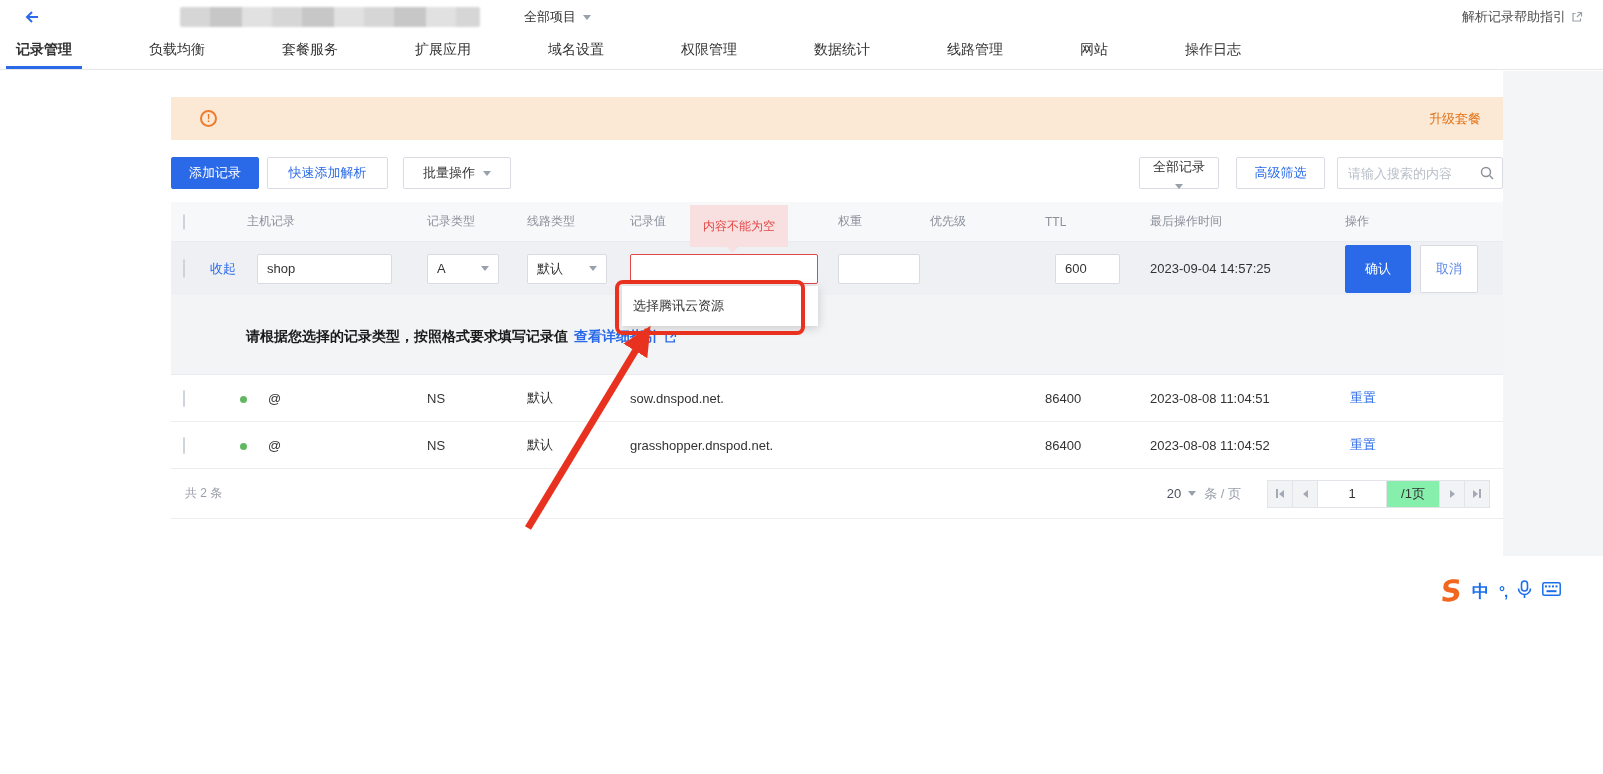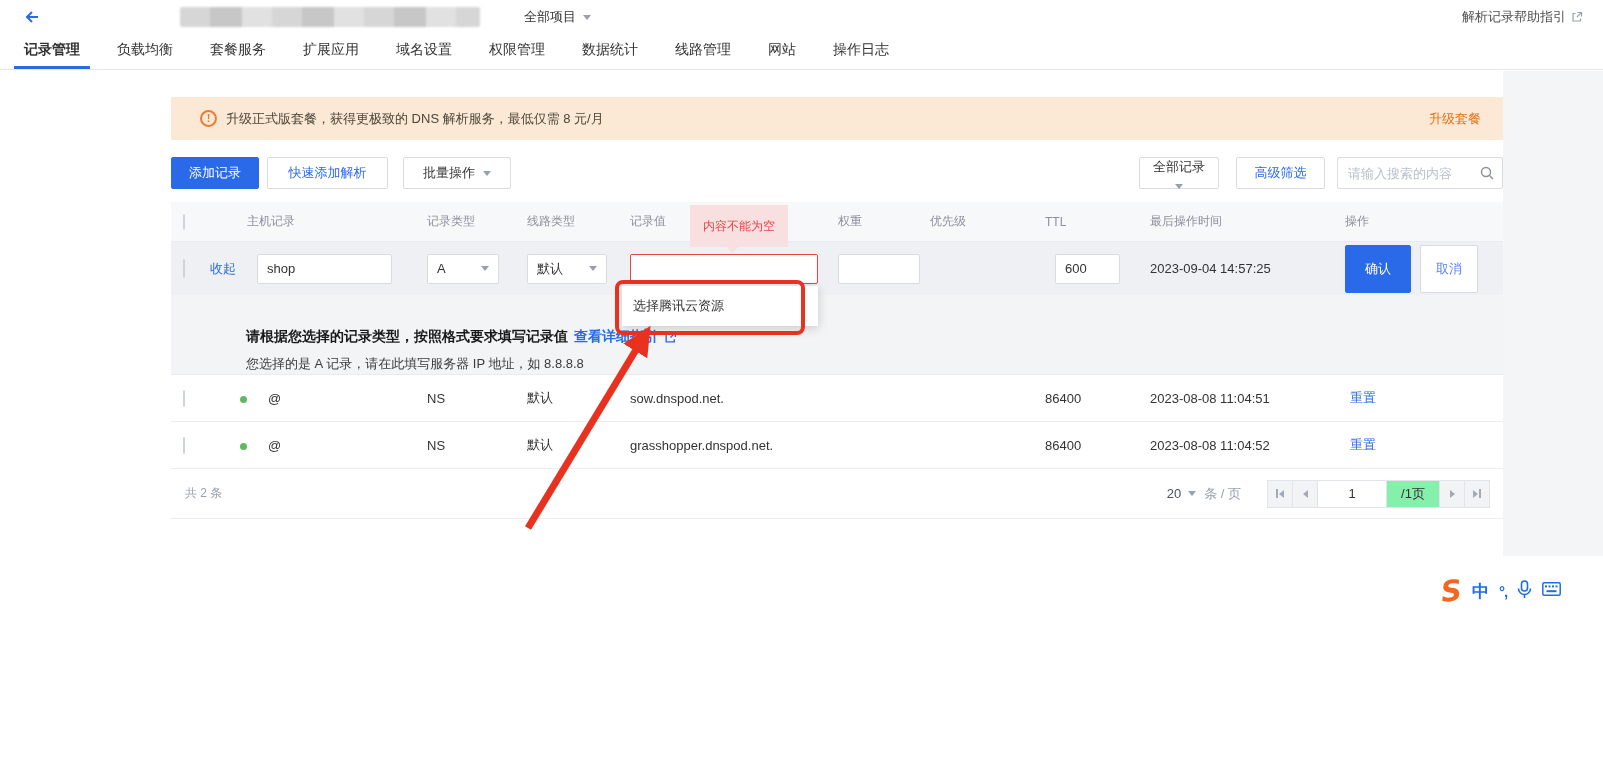--- a/index.html
+++ b/index.html
@@ -16,21 +16,21 @@
   .back-btn { width:20px; height:20px; display:flex; align-items:center; justify-content:center; cursor:pointer; }
   .blur-block {
     width:300px; height:20px; margin-left:138px; border-radius:2px;
     background: repeating-linear-gradient(90deg,#d6d6d6 0 30px,#c7c7c7 30px 62px,#e1e1e1 62px 92px);
     filter: blur(1px);
   }
   .proj-sel { display:flex; align-items:center; gap:7px; margin-left:44px; font-size:13px; color:#333; cursor:pointer; }
   .spacer { flex:1; }
   .help-link { display:flex; align-items:center; gap:5px; font-size:13px; color:#4e4e4e; cursor:pointer; }
   
-  .tabbar { height:36px; border-bottom:1px solid #e7e7ea; display:flex; align-items:flex-end; padding-left:24px; background:#fff; }
+  .tabbar { height:36px; border-bottom:1px solid #e7e7ea; display:flex; align-items:flex-end; padding-left:16px; background:#fff;gap:40px; }
   .tab { font-size:14px; color:#333; margin-right:37px; height:36px; line-height:32px; position:relative; cursor:pointer; white-space:nowrap; }
   .tab.active { font-weight:bold; }
   .tab.active::after { content:""; position:absolute; left:-10px; right:-10px; bottom:0; height:3px; background:var(--accent-blue); }
   
   .gutter { position:absolute; left:1503px; top:71px; width:100px; height:485px; background:#f4f5f7; }
   
   .content { position:absolute; left:171px; top:70px; width:1332px; }
   .banner { margin-top:27px; height:43px; background:var(--banner-bg); display:flex; align-items:center; padding:0 22px 0 29px; font-size:13px; color:#4c4538; }
   .warn-ic { width:17px; height:17px; border:2px solid var(--banner-orange); border-radius:50%; color:var(--banner-orange);
              font-weight:bold; font-size:11px; line-height:13px; text-align:center; margin-right:9px; flex:0 0 auto; }
@@ -149,21 +149,20 @@
   <div class="tab">网站</div>
   <div class="tab">操作日志</div>
 </div>
 
 <div class="gutter"></div>
 
 <div class="content">
 
   <div class="banner">
     <span class="warn-ic">!</span>
-    <span>升级正式版套餐，获得更极致的 DNS 解析服务，最低仅需 8 元/月</span>
     <span class="banner-action">升级套餐</span>
   </div>
 
   <div class="toolbar">
     <button class="btn btn-primary">添加记录</button>
     <button class="btn btn-blue-text w120">快速添加解析</button>
     <button class="btn w84">
       <span>批量操作</span>
       <span class="caret"></span>
     </button>
@@ -231,21 +230,20 @@
 
     <div class="help">
       <div class="help-line1">
         <span>请根据您选择的记录类型，按照格式要求填写记录值</span>
         <a class="link">查看详细指引</a>
         <svg width="13" height="13" viewBox="0 0 12 12">
           <path d="M4.5 2.5 H2 v7.5 h7.5 V7.5" fill="none" stroke="#2a6ae9" stroke-width="1.3"></path>
           <path d="M6.5 1.5 h4 v4 M10.3 1.7 L6 6" fill="none" stroke="#2a6ae9" stroke-width="1.3"></path>
         </svg>
       </div>
-      <div class="help-line2">您选择的是 A 记录，请在此填写服务器 IP 地址，如 8.8.8.8</div>
     </div>
 
     <div class="grid row">
       <div><span class="cb dim"></span></div>
       <div><span class="dot"></span><span class="host-at">@</span></div>
       <div>NS</div>
       <div>默认</div>
       <div>sow.dnspod.net.</div>
       <div></div>
       <div></div>

